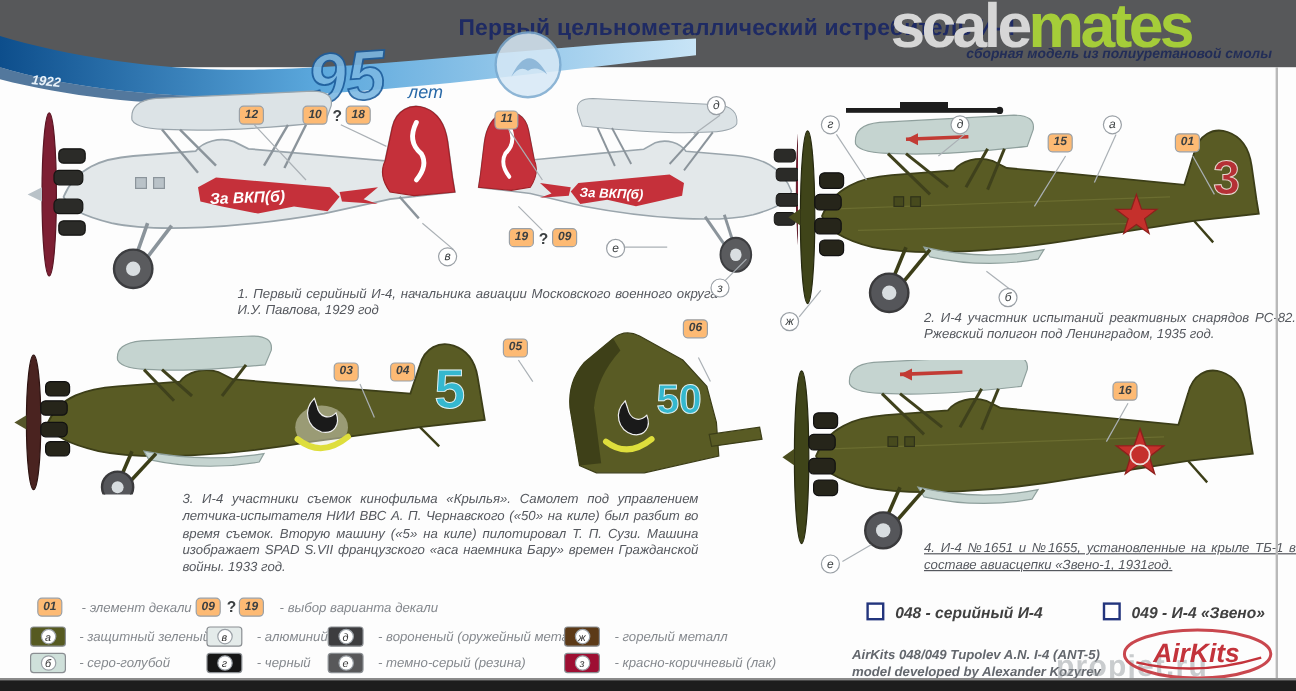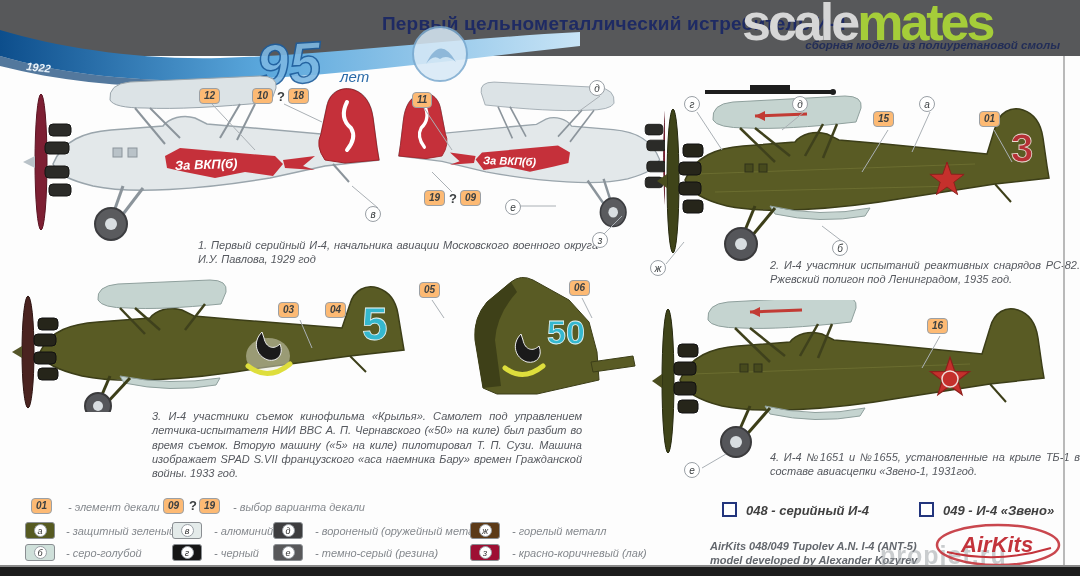--- a/index.html
+++ b/index.html
@@ -296,26 +296,26 @@
   <div class="co" style="left:873px;top:111px;">15</div>
   <div class="lt" style="left:919px;top:96px;">а</div>
   <div class="co" style="left:979px;top:111px;">01</div>
   <div class="lt" style="left:832px;top:240px;">б</div>
   <div class="lt" style="left:650px;top:260px;">ж</div>
   <div class="cap" style="left:770px;top:258px;width:310px;">2. И-4 участник испытаний реактивных снарядов РС-82. Ржевский полигон под Ленинградом, 1935 год.</div>
 
   <div class="co" style="left:278px;top:302px;">03</div>
   <div class="co" style="left:304px;top:302px;margin-left:21px;">04</div>
   <div class="co" style="left:419px;top:282px;">05</div>
-  <div class="co" style="left:569px;top:280px;">06</div>
+  <div class="co" style="left:569px;top:266px;">06</div>
   <div class="cap" style="left:152px;top:409px;width:430px;">3. И-4 участники съемок кинофильма «Крылья». Самолет под управлением летчика-испытателя НИИ ВВС А. П. Чернавского («50» на киле) был разбит во время съемок. Вторую машину («5» на киле) пилотировал Т. П. Сузи. Машина изображает SPAD S.VII французского «аса наемника Бару» времен Гражданской войны. 1933 год.</div>
 
   <div class="co" style="left:927px;top:318px;">16</div>
   <div class="lt" style="left:684px;top:462px;">е</div>
-  <div class="cap" style="left:770px;top:450px;width:310px;">4. И-4 №1651 и №1655, установленные на крыле ТБ-1 в составе авиасцепки «Звено-1, 1931год.</div>
+  <div class="cap" style="left:770px;top:450px;width:310px;text-decoration:underline;">4. И-4 №1651 и №1655, установленные на крыле ТБ-1 в составе авиасцепки «Звено-1, 1931год.</div>
 
   <div class="co" style="left:31px;top:498px;">01</div>
   <div class="lg-label" style="left:68px;top:501px;">- элемент декали</div>
   <div class="co" style="left:163px;top:498px;">09</div>
   <div class="q" style="left:189px;top:498px;">?</div>
   <div class="co" style="left:199px;top:498px;">19</div>
   <div class="lg-label" style="left:233px;top:501px;">- выбор варианта декали</div>
 
   <div class="sw" style="left: 25px; top: 522px; background-color: rgb(86, 90, 33);">
       <span class="c">а</span>

